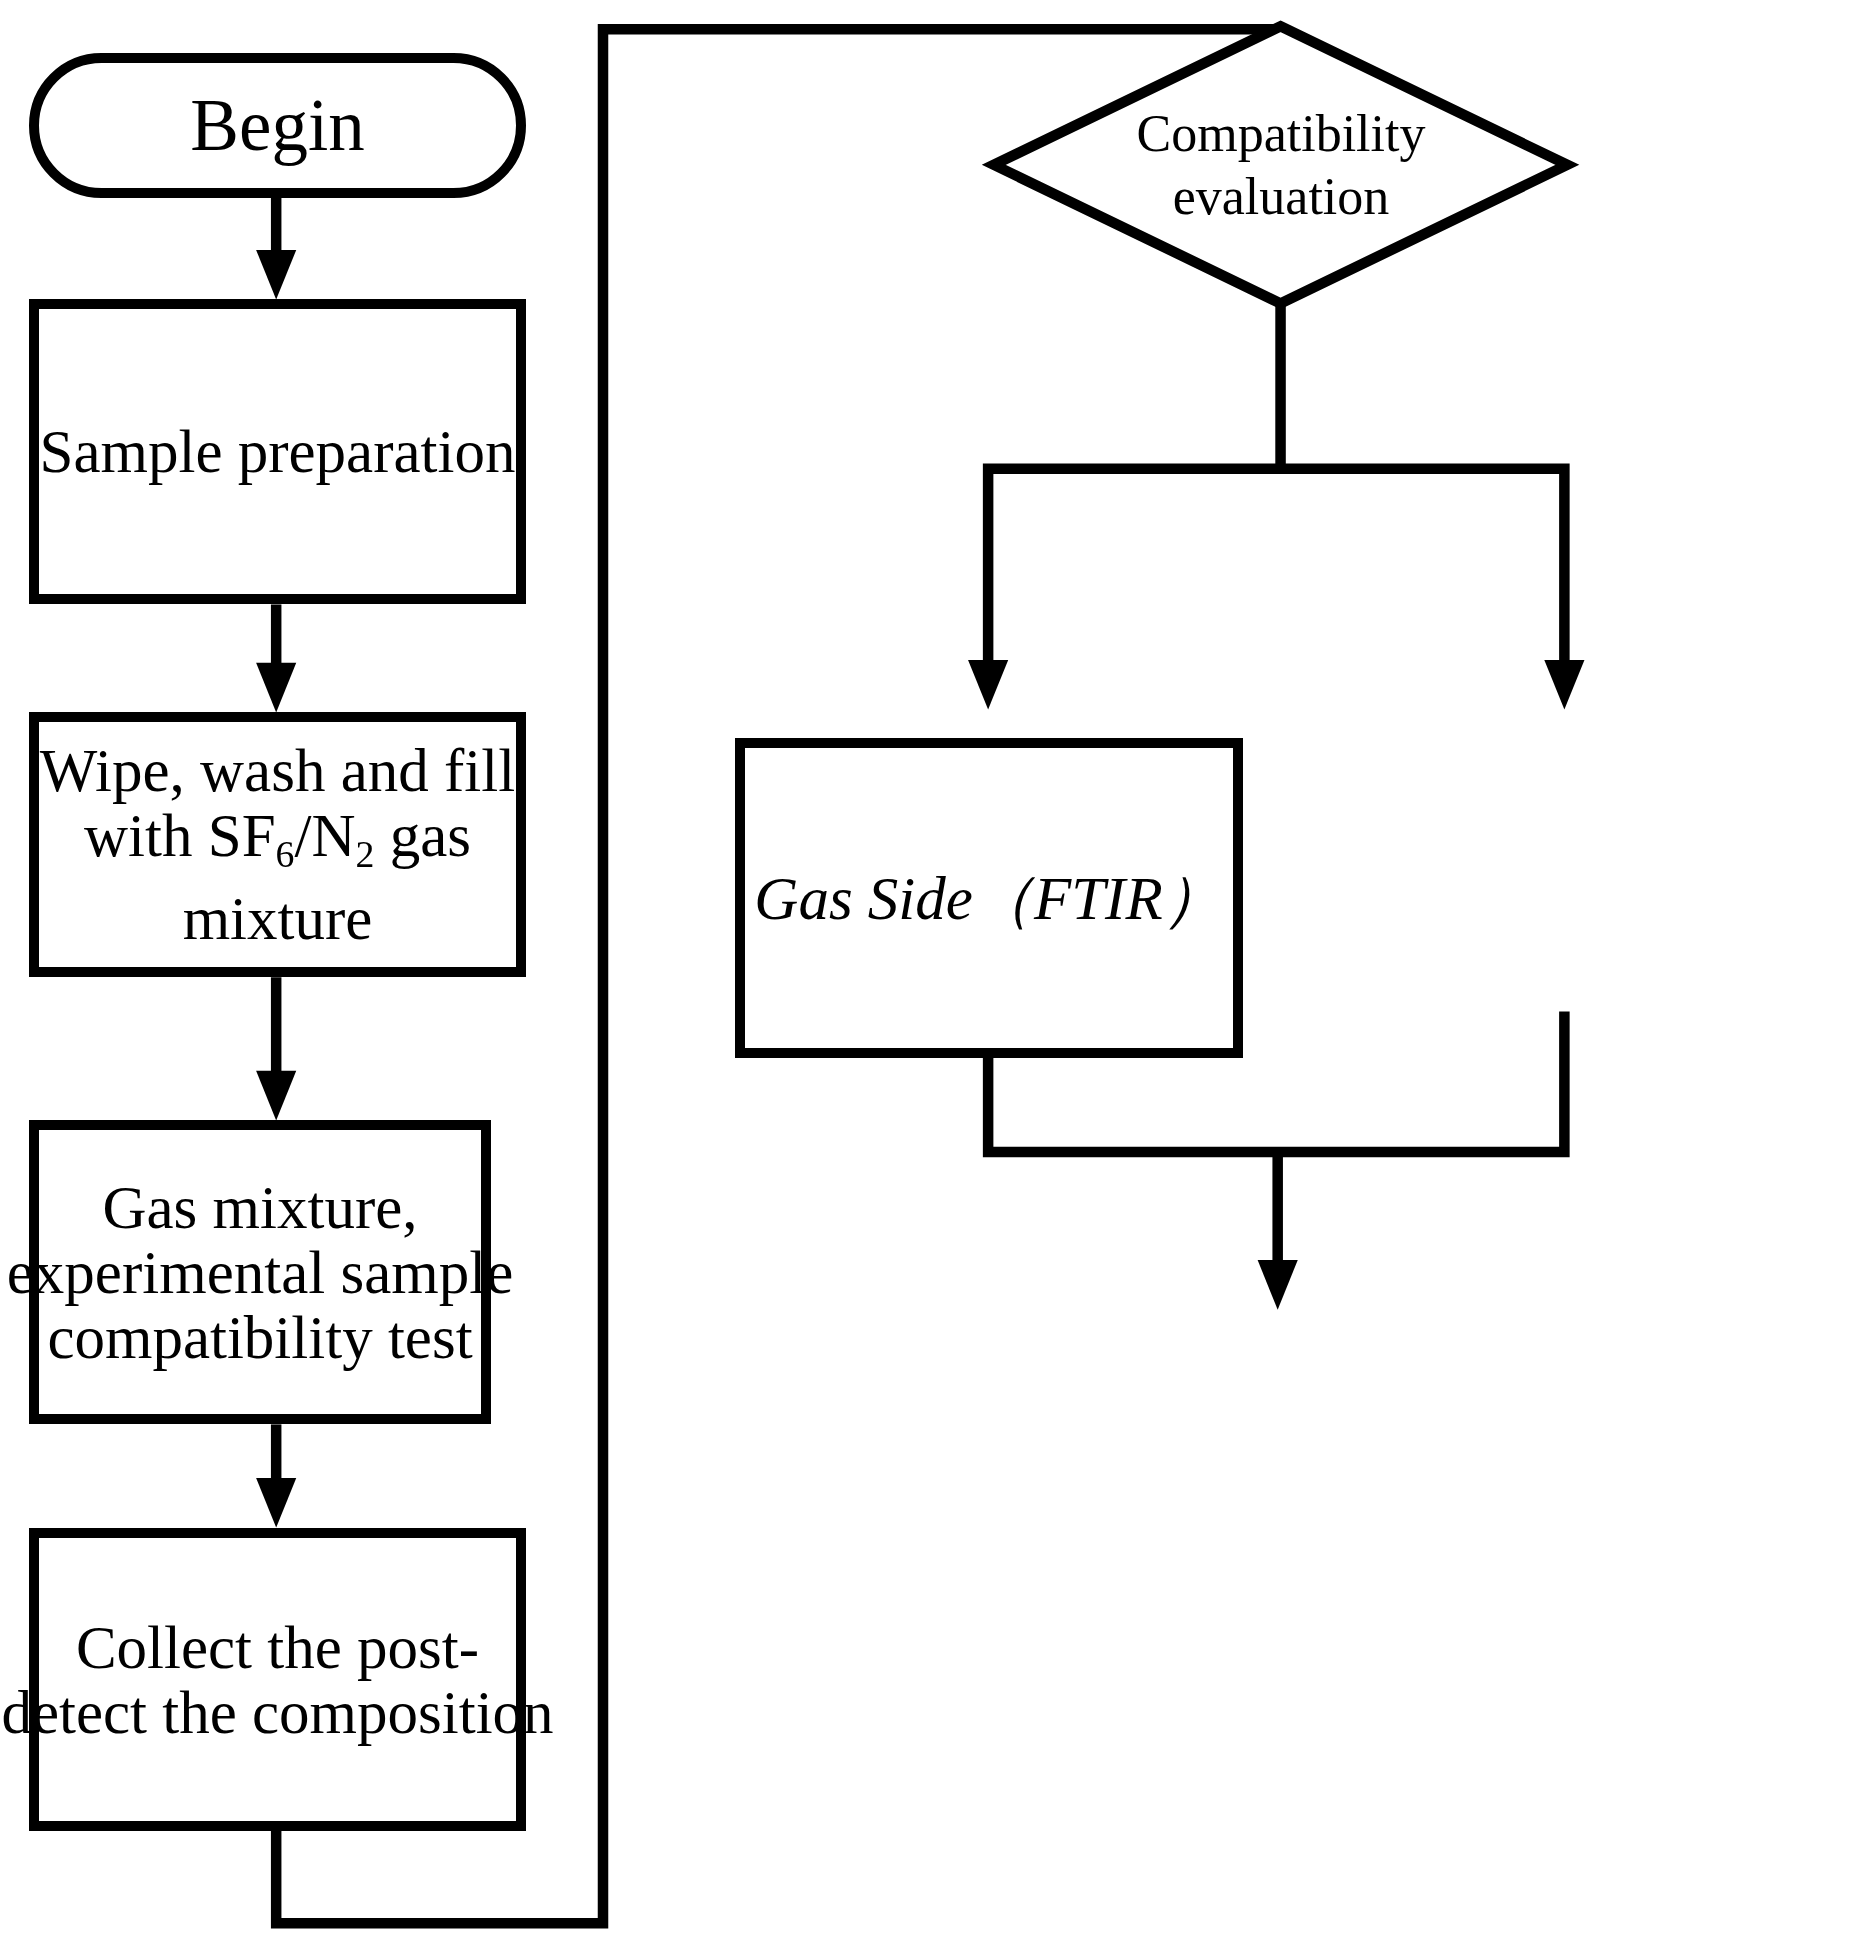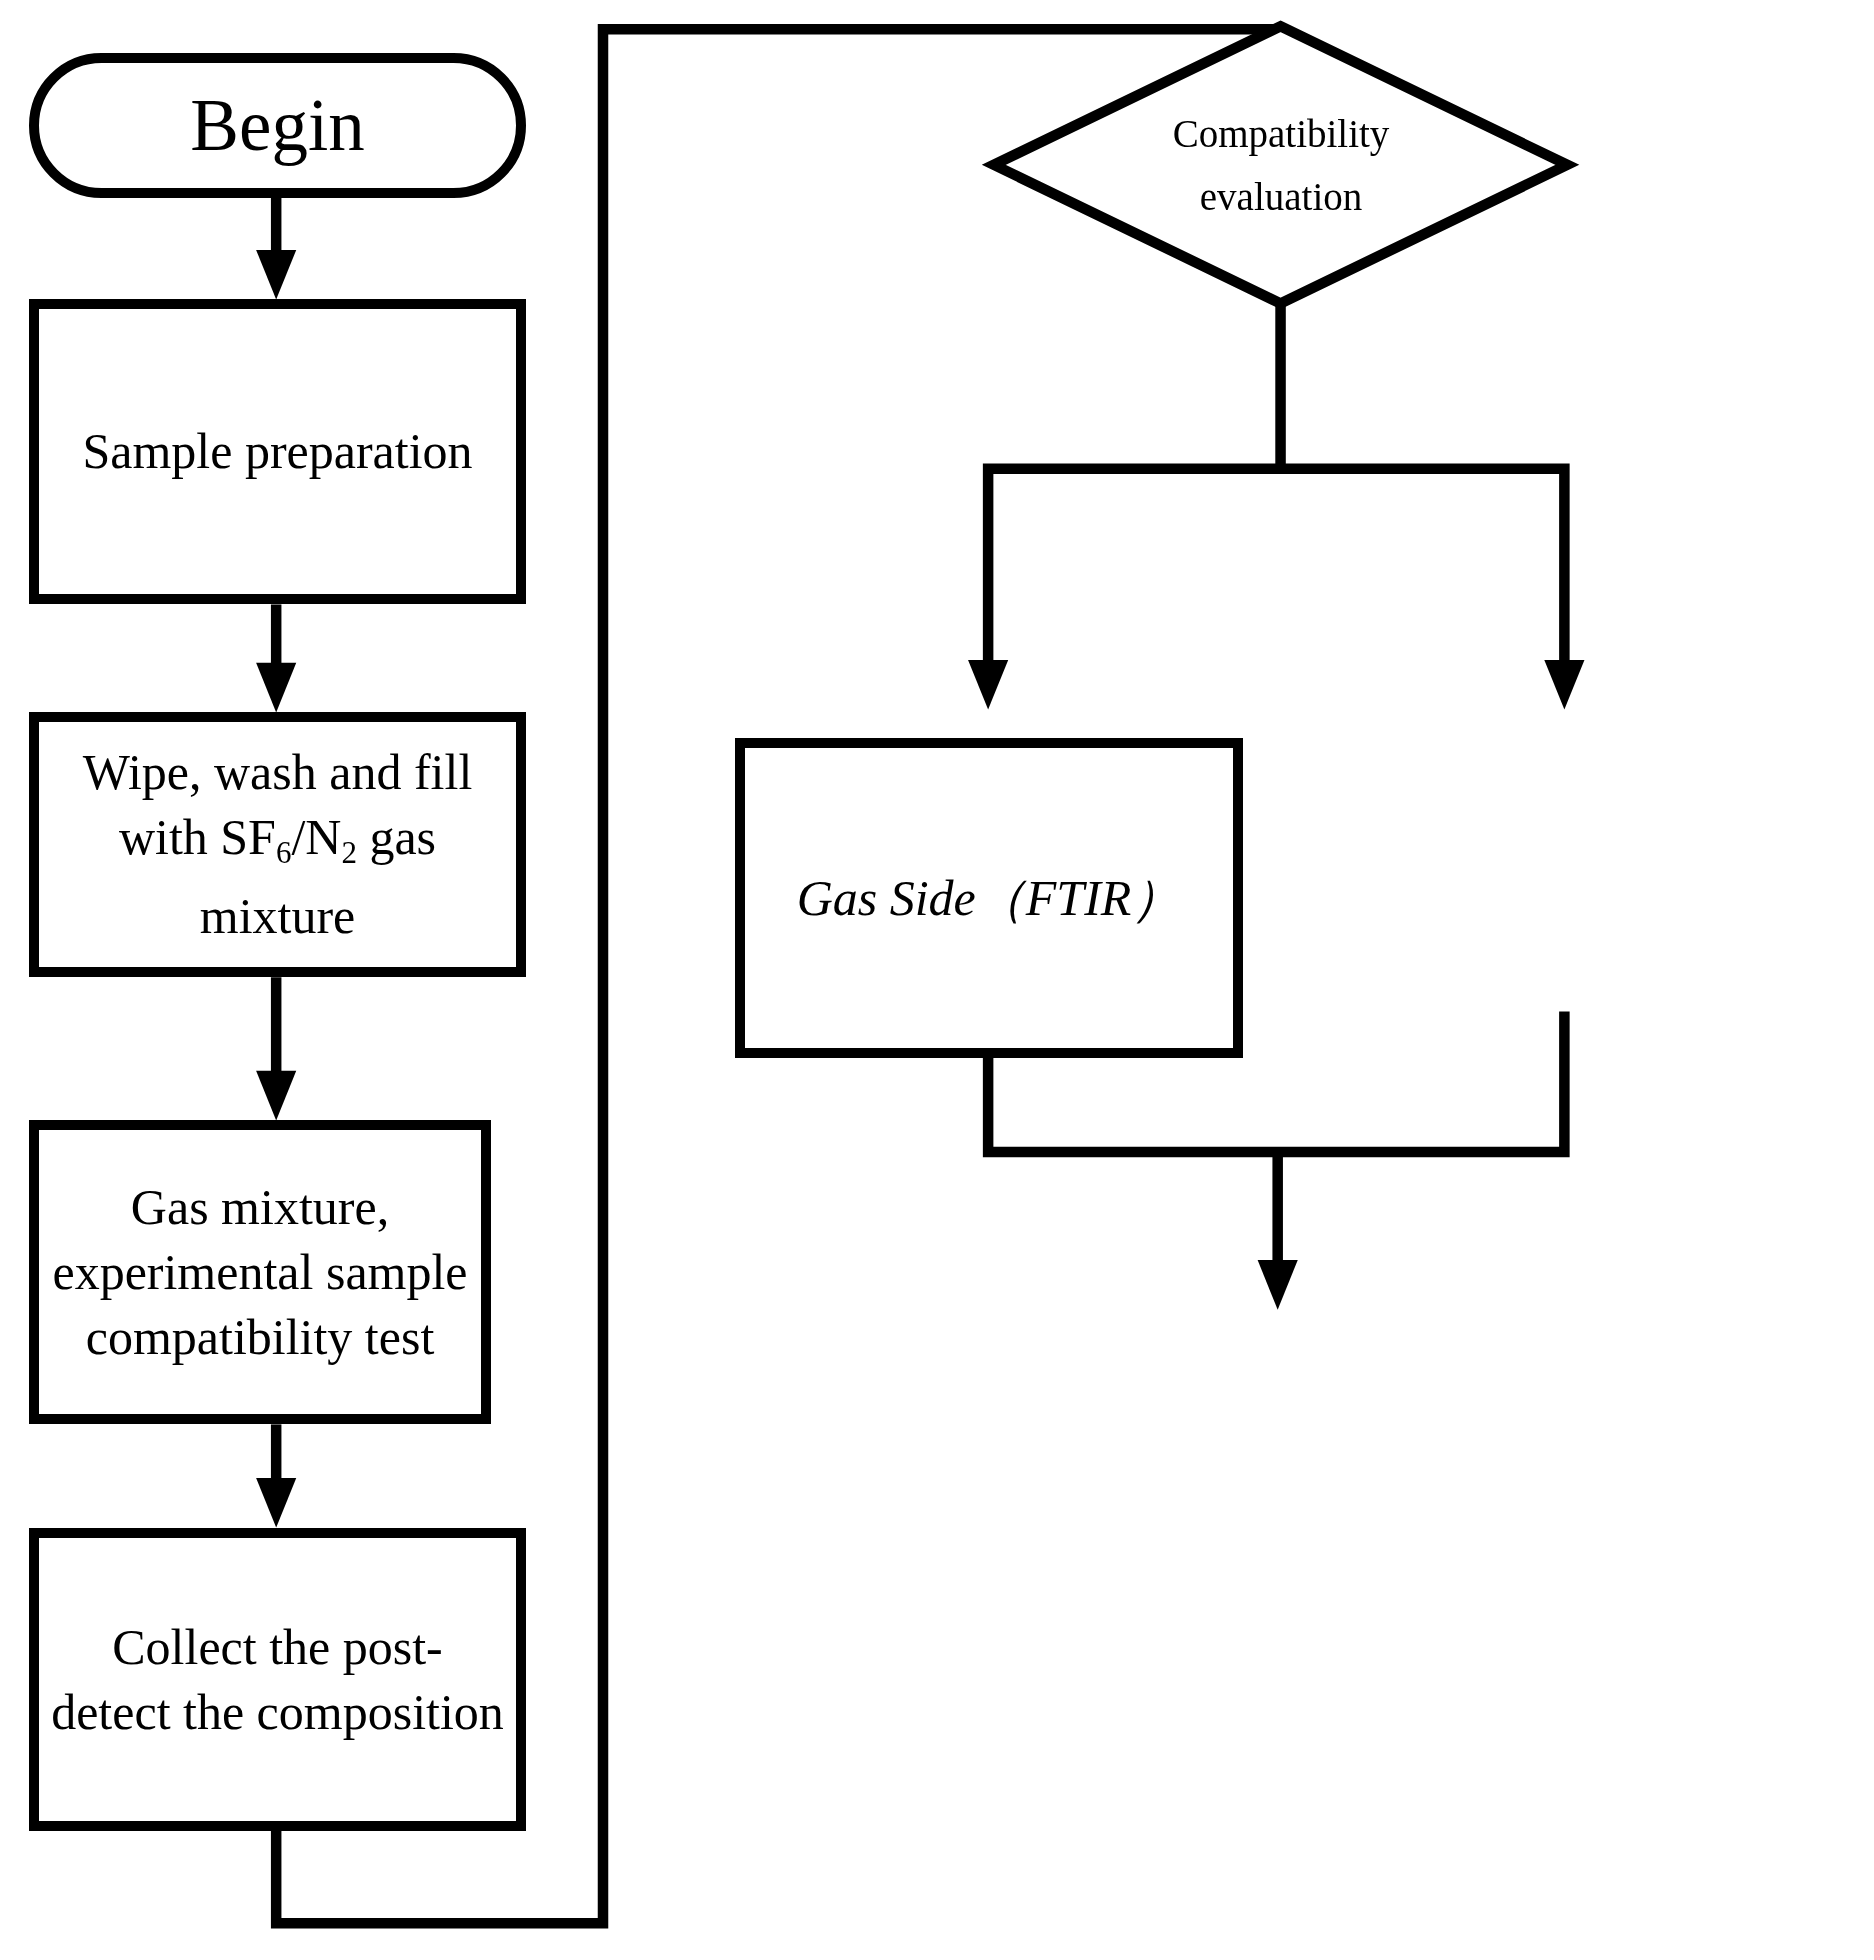--- a/index.html
+++ b/index.html
@@ -32,32 +32,32 @@
     flex-direction: column;
     align-items: center;
     justify-content: center;
     text-align: right;
   }
   .terminator {
     font-size: 73px;
     line-height: 1;
   }
   .process {
-    font-size: 50px;
+    font-size: 61px;
     line-height: 65px;
   }
   .diamond-label {
     position: absolute;
     box-sizing: border-box;
     display: flex;
     flex-direction: column;
     align-items: center;
     justify-content: center;
     text-align: center;
-    font-size: 39px;
+    font-size: 52px;
     line-height: 63px;
     background: transparent;
   }
   .line { white-space: nowrap; }
   .sub {
     font-size: 0.62em;
     vertical-align: -0.28em;
   }
   #node-begin   { left: 29px;   top: 53px;   width: 497px; height: 145px; border-radius: 73px; }
   #node-box1    { left: 29px;   top: 299px;  width: 497px; height: 305px; }

